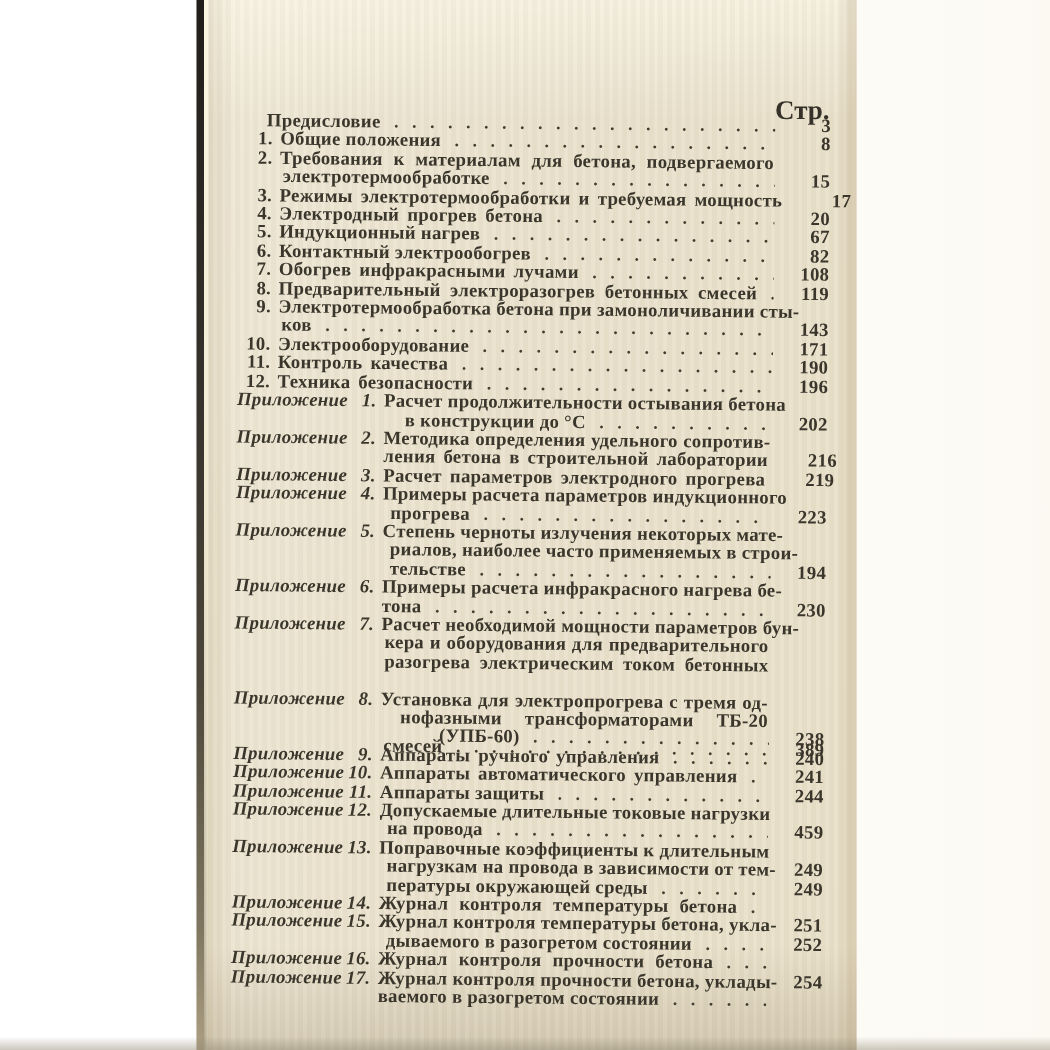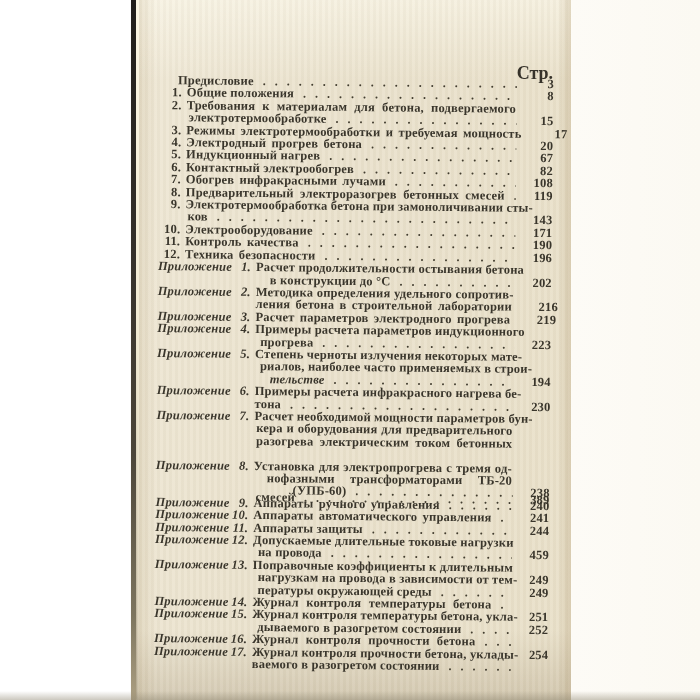--- a/index.html
+++ b/index.html
@@ -212,21 +212,21 @@
         <span class="pg"></span>
       </div>
       <div class="line app">
         <span class="spacer a"></span>
         <span class="txt fill" style="margin-left: 10px;">риалов, наиболее часто применяемых в строи-</span>
         <span class="gap"></span>
         <span class="pg"></span>
       </div>
       <div class="line app">
         <span class="spacer a"></span>
-        <span class="txt" style="margin-left: 20px; font-style: italic;">тельстве</span>
+        <span class="txt" style="margin-left: 10px;">тельстве</span>
         <span class="dots">............................................................</span>
         <span class="pg">194</span>
       </div>
       <div class="line app">
         <span class="pre">Приложение</span>
         <span class="num">6.</span>
         <span class="txt fill" style="margin-left: 5px;">Примеры расчета инфракрасного нагрева бе-</span>
         <span class="gap"></span>
         <span class="pg"></span>
       </div>

